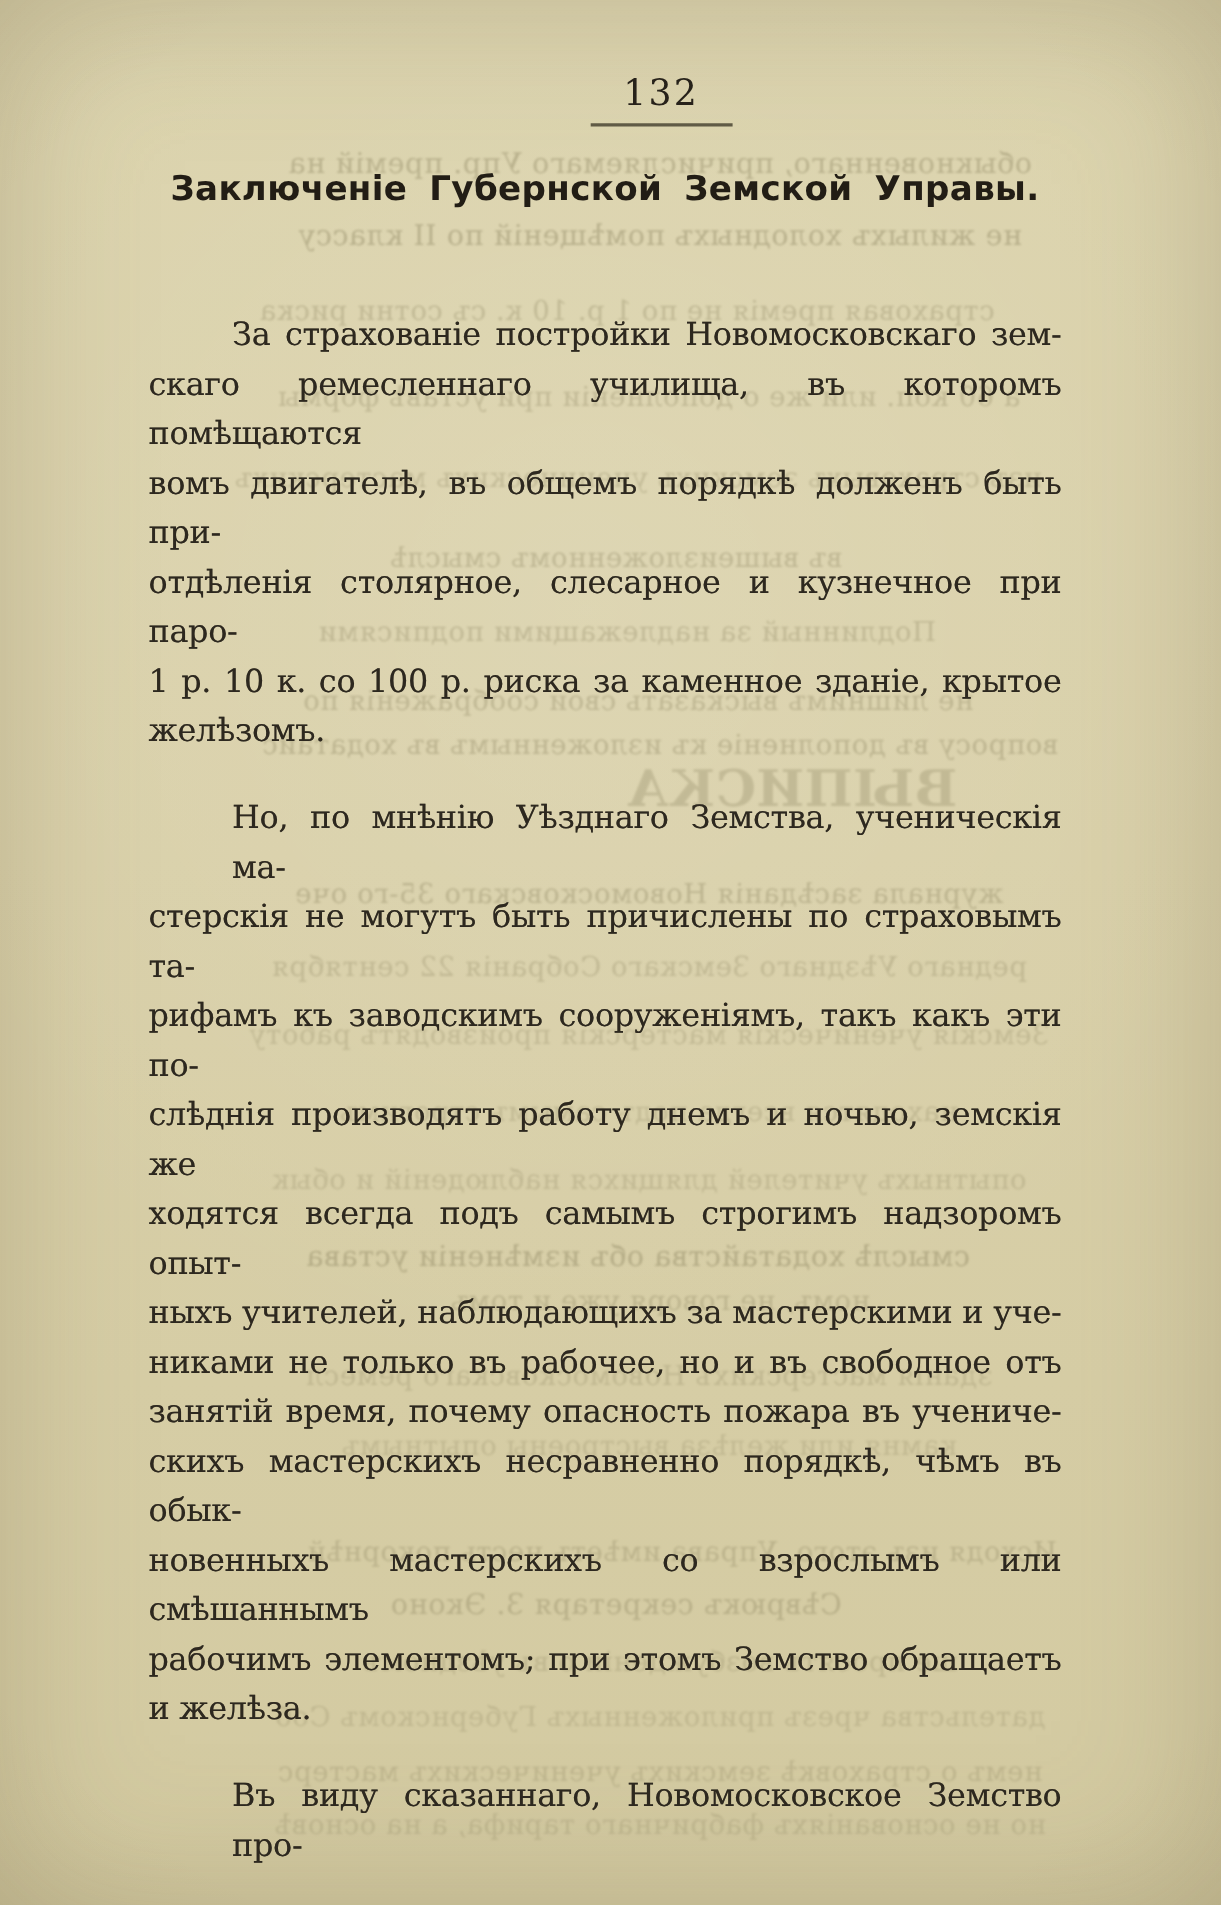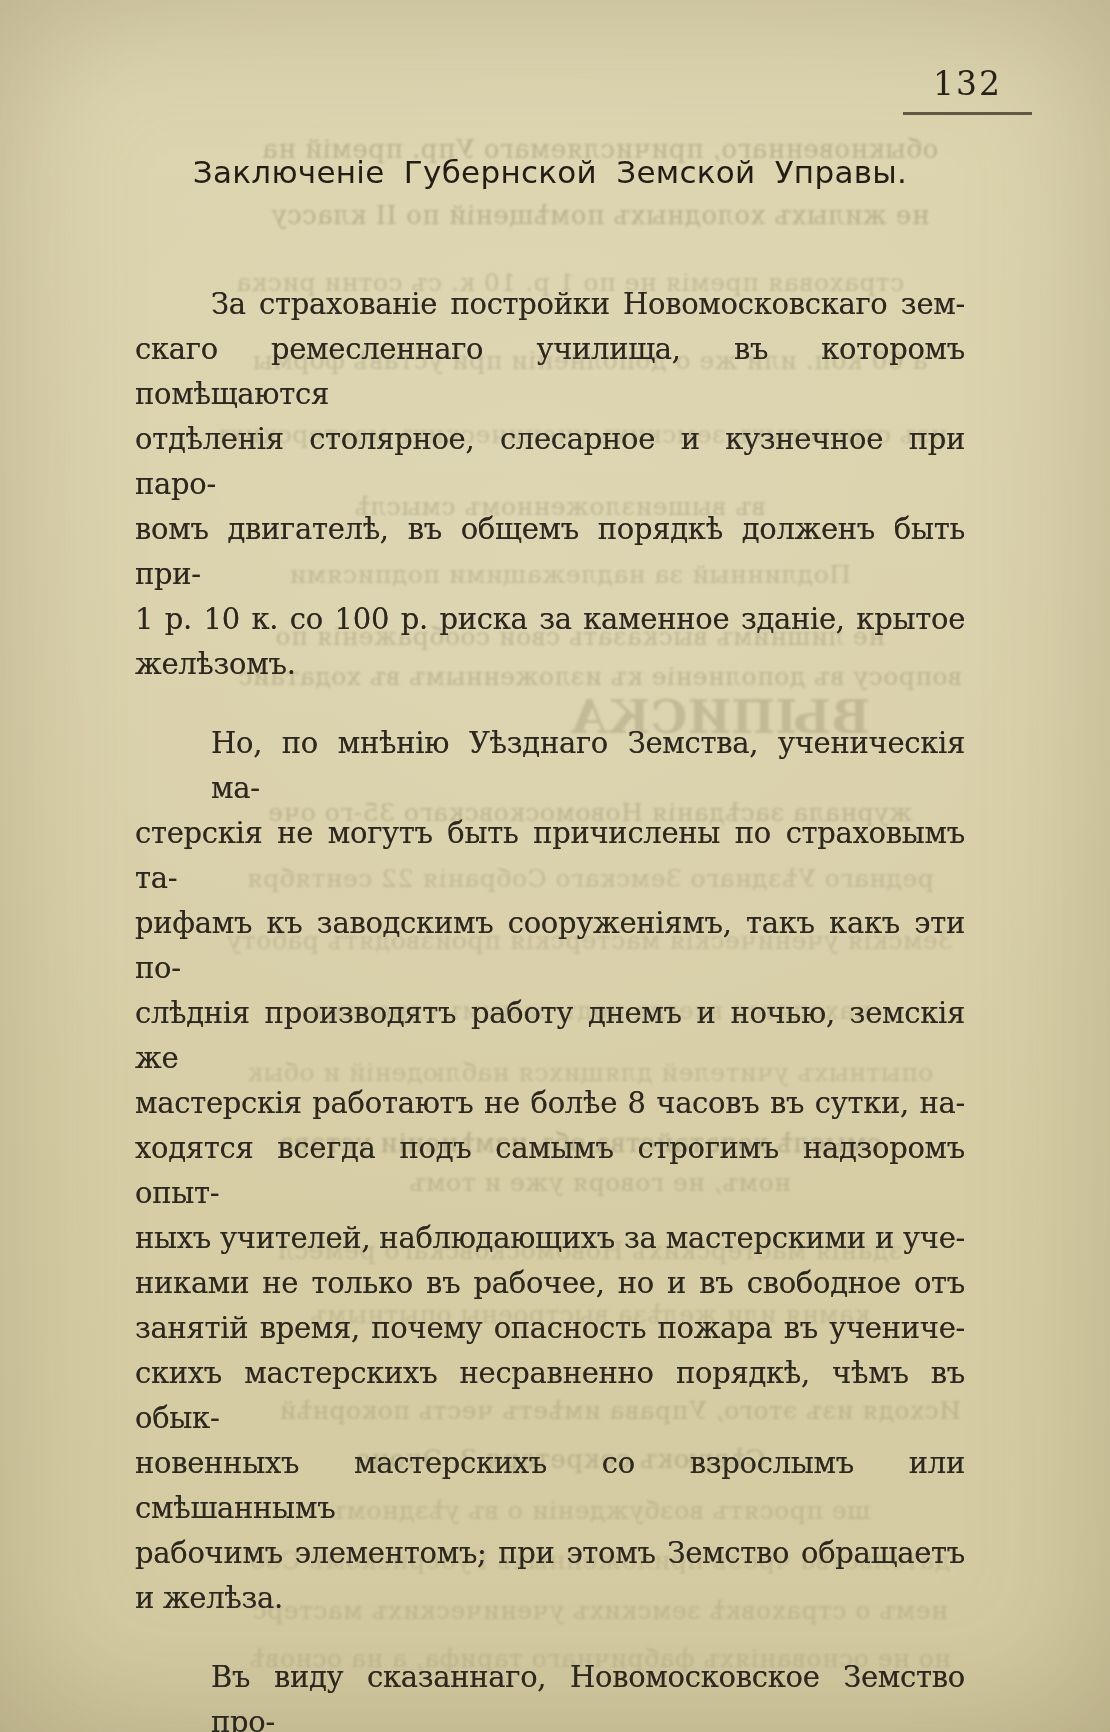--- a/index.html
+++ b/index.html
@@ -23,38 +23,38 @@
     transform:scaleX(-1);
     filter:blur(1.2px);
     color:#837b57;
     text-align:center;
     white-space:nowrap;
     letter-spacing:0.5px;
     font-family:"DejaVu Serif","Liberation Serif",serif;
   }
   .content{position:absolute;left:135px;top:0;width:830px;height:100%;}
   .page-number-wrap{
-    position:absolute;top:64px;left:16px;width:100%;
-    text-align:right;
+    position:absolute;top:64px;left:0;width:100%;
+    text-align:center;
   }
   .page-number{
     display:inline-block;
     transform:translateX(51px);
     font-size:33px;
     letter-spacing:2px;
     padding:0 30px 9px 30px;
     border-bottom:3px solid rgba(62,56,40,0.78);
     color:#27221a;
   }
   .heading{
     position:absolute;top:154px;left:0;width:100%;
     margin:0;
     text-align:center;
     font-family:"DejaVu Sans","Liberation Sans",sans-serif;
-    font-weight:400;
+    font-weight:700;
     font-size:31px;
     letter-spacing:0.3px;
     word-spacing:9px;
     color:#221d15;
   }
   .paragraphs{position:absolute;top:248px;left:0;width:830px;}
   .para{margin:0 0 14px 0;}
   .line{
     font-size:29px;
     line-height:45px;
@@ -100,31 +100,30 @@
     </div>
   <div class="content">
     <div class="page-number-wrap">
       <span class="page-number">132</span>
     </div>
     <h1 class="heading">Заключеніе Губернской Земской Управы.</h1>
     <div class="paragraphs">
         <div class="para">
           <div class="line first">За страхованіе постройки Новомосковскаго зем-</div>
           <div class="line">скаго ремесленнаго училища, въ которомъ помѣщаются</div>
+          <div class="line">вомъ двигателѣ, въ общемъ порядкѣ долженъ быть при-</div>
           <div class="line">отдѣленія столярное, слесарное и кузнечное при паро-</div>
-          <div class="line">вомъ двигателѣ, въ общемъ порядкѣ долженъ быть при-</div>
           <div class="line">1 р. 10 к. со 100 р. риска за каменное зданіе, крытое</div>
           <div class="line end">желѣзомъ.</div>
         </div>
         <div class="para">
           <div class="line first">Но, по мнѣнію Уѣзднаго Земства, ученическія ма-</div>
           <div class="line">стерскія не могутъ быть причислены по страховымъ та-</div>
           <div class="line">рифамъ къ заводскимъ сооруженіямъ, такъ какъ эти по-</div>
           <div class="line">слѣднія производятъ работу днемъ и ночью, земскія же</div>
-          <div class="line">мастерскія работаютъ не болѣе 8 часовъ въ сутки, на-</div>
           <div class="line">ходятся всегда подъ самымъ строгимъ надзоромъ опыт-</div>
           <div class="line">ныхъ учителей, наблюдающихъ за мастерскими и уче-</div>
           <div class="line">никами не только въ рабочее, но и въ свободное отъ</div>
           <div class="line">занятій время, почему опасность пожара въ учениче-</div>
           <div class="line">скихъ мастерскихъ несравненно порядкѣ, чѣмъ въ обык-</div>
           <div class="line">новенныхъ мастерскихъ со взрослымъ или смѣшаннымъ</div>
           <div class="line">рабочимъ элементомъ; при этомъ Земство обращаетъ</div>
           <div class="line end">и желѣза.</div>
         </div>
         <div class="para">

